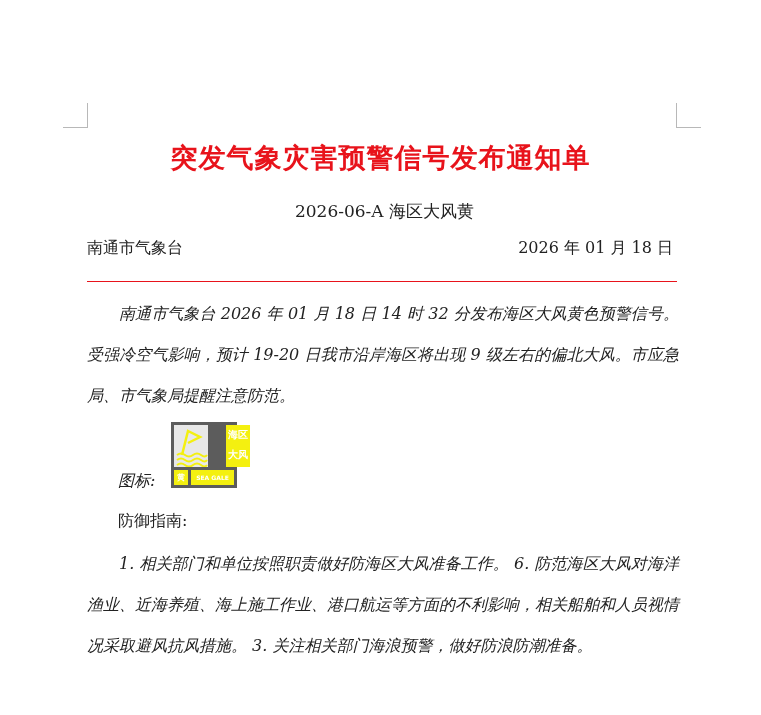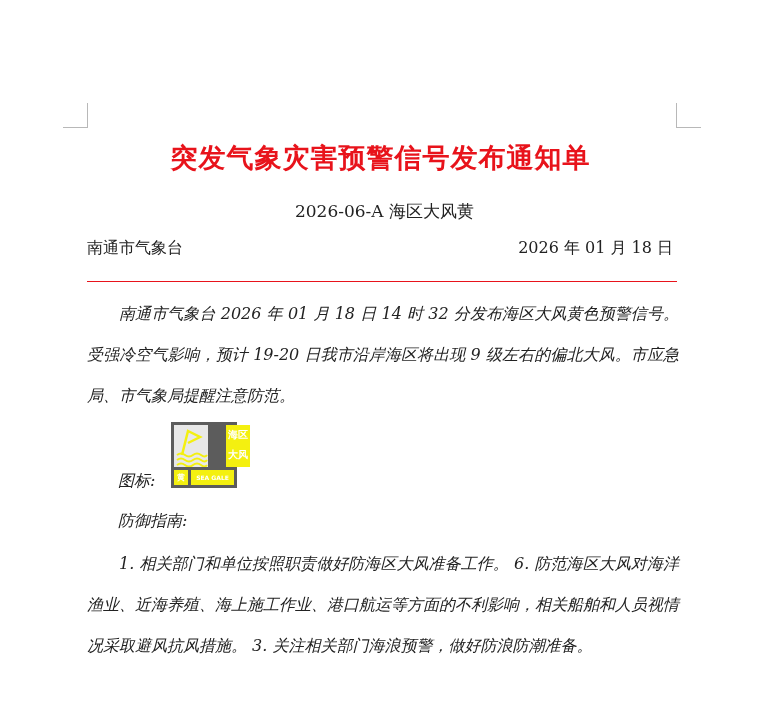--- a/index.html
+++ b/index.html
@@ -25,21 +25,21 @@
   .warn-icon .pic { position: absolute; left: 3px; top: 3px; width: 34px; height: 42px; background: #e8e8e8; }
   .warn-icon .txt { position: absolute; left: 39px; top: 3px; width: 24px; height: 42px; background: #f4f010;
                     color: #fff; font-size: 10px; font-weight: bold; line-height: 20px; text-align: center;
                     font-family: "DejaVu Sans", sans-serif; margin-left: 16px; }
   .warn-icon .lvl { position: absolute; left: 3px; top: 48px; width: 14px; height: 15px; background: #f4f010;
                     color: #fff; font-size: 8px; font-weight: bold; text-align: center; line-height: 15px;
                     font-family: "DejaVu Sans", sans-serif; }
   .warn-icon .en { position: absolute; left: 20px; top: 48px; width: 43px; height: 15px; background: #f4f010;
                    color: #fff; font-size: 6px; font-weight: bold; text-align: center; line-height: 15px;
                    font-family: "DejaVu Sans", sans-serif; white-space: nowrap; }
-  .guide-head { position: absolute; left: 118px; top: 511px; font-size: 16px; font-style: italic; }
+  .guide-head { position: absolute; left: 118px; top: 511px; font-size: 16px; }
   .p2 { top: 543px; }
 </style>
 </head>
 <body>
 
 <div class="corner tl"></div>
 <div class="corner tr"></div>
 
 <div class="title">突发气象灾害预警信号发布通知单</div>
 <div class="subtitle">2026-06-A 海区大风黄</div>

